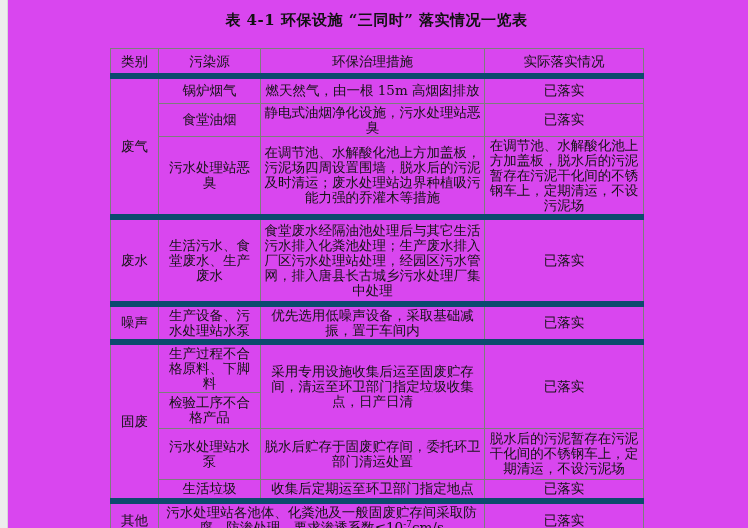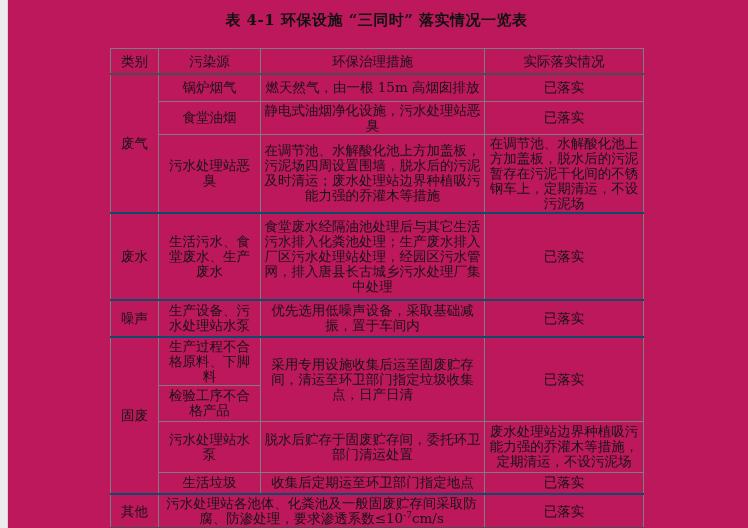--- a/index.html
+++ b/index.html
@@ -1,17 +1,17 @@
 <!DOCTYPE html>
 <html><head>
 <meta charset="utf-8">
 <style>
   html,body{margin:0;padding:0;background:#fff;}
   .screen{
-    position:relative;width:748px;height:528px;background:#be185d;overflow:hidden;
+    position:relative;width:748px;height:528px;background:#d946ef;overflow:hidden;
     font-family:"DejaVu Serif","Liberation Serif",serif;color:#141414;
   }
   .page-edge{
     position:absolute;left:0;top:0;width:7px;height:528px;
     background:#ededed;border-right:1px solid #d8d8d8;
   }
   .doc-title{
     position:absolute;left:110px;top:11px;width:533px;
     text-align:center;font-weight:bold;font-size:15px;color:#111;
     letter-spacing:0.5px;white-space:nowrap;
@@ -23,21 +23,21 @@
   }
   table.env td, table.env th{
     border:1px solid #7d7d7d;
     padding:1px 2px;
     text-align:center;vertical-align:middle;
     font-weight:normal;overflow:hidden;
     word-break:break-all;
   }
   table.env td.source{padding:1px 4px;}
   tr.header-row th{border-bottom:2px solid #4c4c4c;height:22px;}
-  tr.group-start td{border-top:2px solid #0c4a6e;}
+  tr.group-start td{border-top:6px solid #0c4a6e;}
   tr.last-row td{border-bottom:2px solid #4c4c4c;}
   .h27{height:27px}.h72{height:72px}.h87{height:87px}.h37{height:37px}
   .h48{height:48px}.h36{height:36px}.h51{height:51px}.h22{height:22px}.h34{height:26px}
   sup.small{font-size:9px;line-height:0;vertical-align:super;}
 </style>
 </head>
 <body>
 
 <div class="screen">
   <div class="page-edge"></div>
@@ -96,21 +96,21 @@
       <td class="source">生产过程不合格原料、下脚料</td>
       <td rowspan="2">采用专用设施收集后运至固废贮存间，清运至环卫部门指定垃圾收集点，日产日清</td>
       <td rowspan="2">已落实</td>
     </tr>
     <tr class="h36">
       <td class="source">检验工序不合格产品</td>
     </tr>
     <tr class="h51">
       <td class="source">污水处理站水泵</td>
       <td>脱水后贮存于固废贮存间，委托环卫部门清运处置</td>
-      <td>废水处理站边界种植吸污能力强的乔灌木等措施，定期清运，不设污泥场</td>
+      <td>脱水后的污泥暂存在污泥干化间的不锈钢车上，定期清运，不设污泥场</td>
     </tr>
     <tr class="h22">
       <td class="source">生活垃圾</td>
       <td>收集后定期运至环卫部门指定地点</td>
       <td>已落实</td>
     </tr>
 
     <tr class="h34 group-start last-row">
       <td>其他</td>
       <td colspan="2"><span>污水处理站各池体、化粪池及一般固废贮存间采取防腐、防渗处理，要求渗透系数≤10</span><sup class="small">-7</sup><span>cm/s</span></td>

